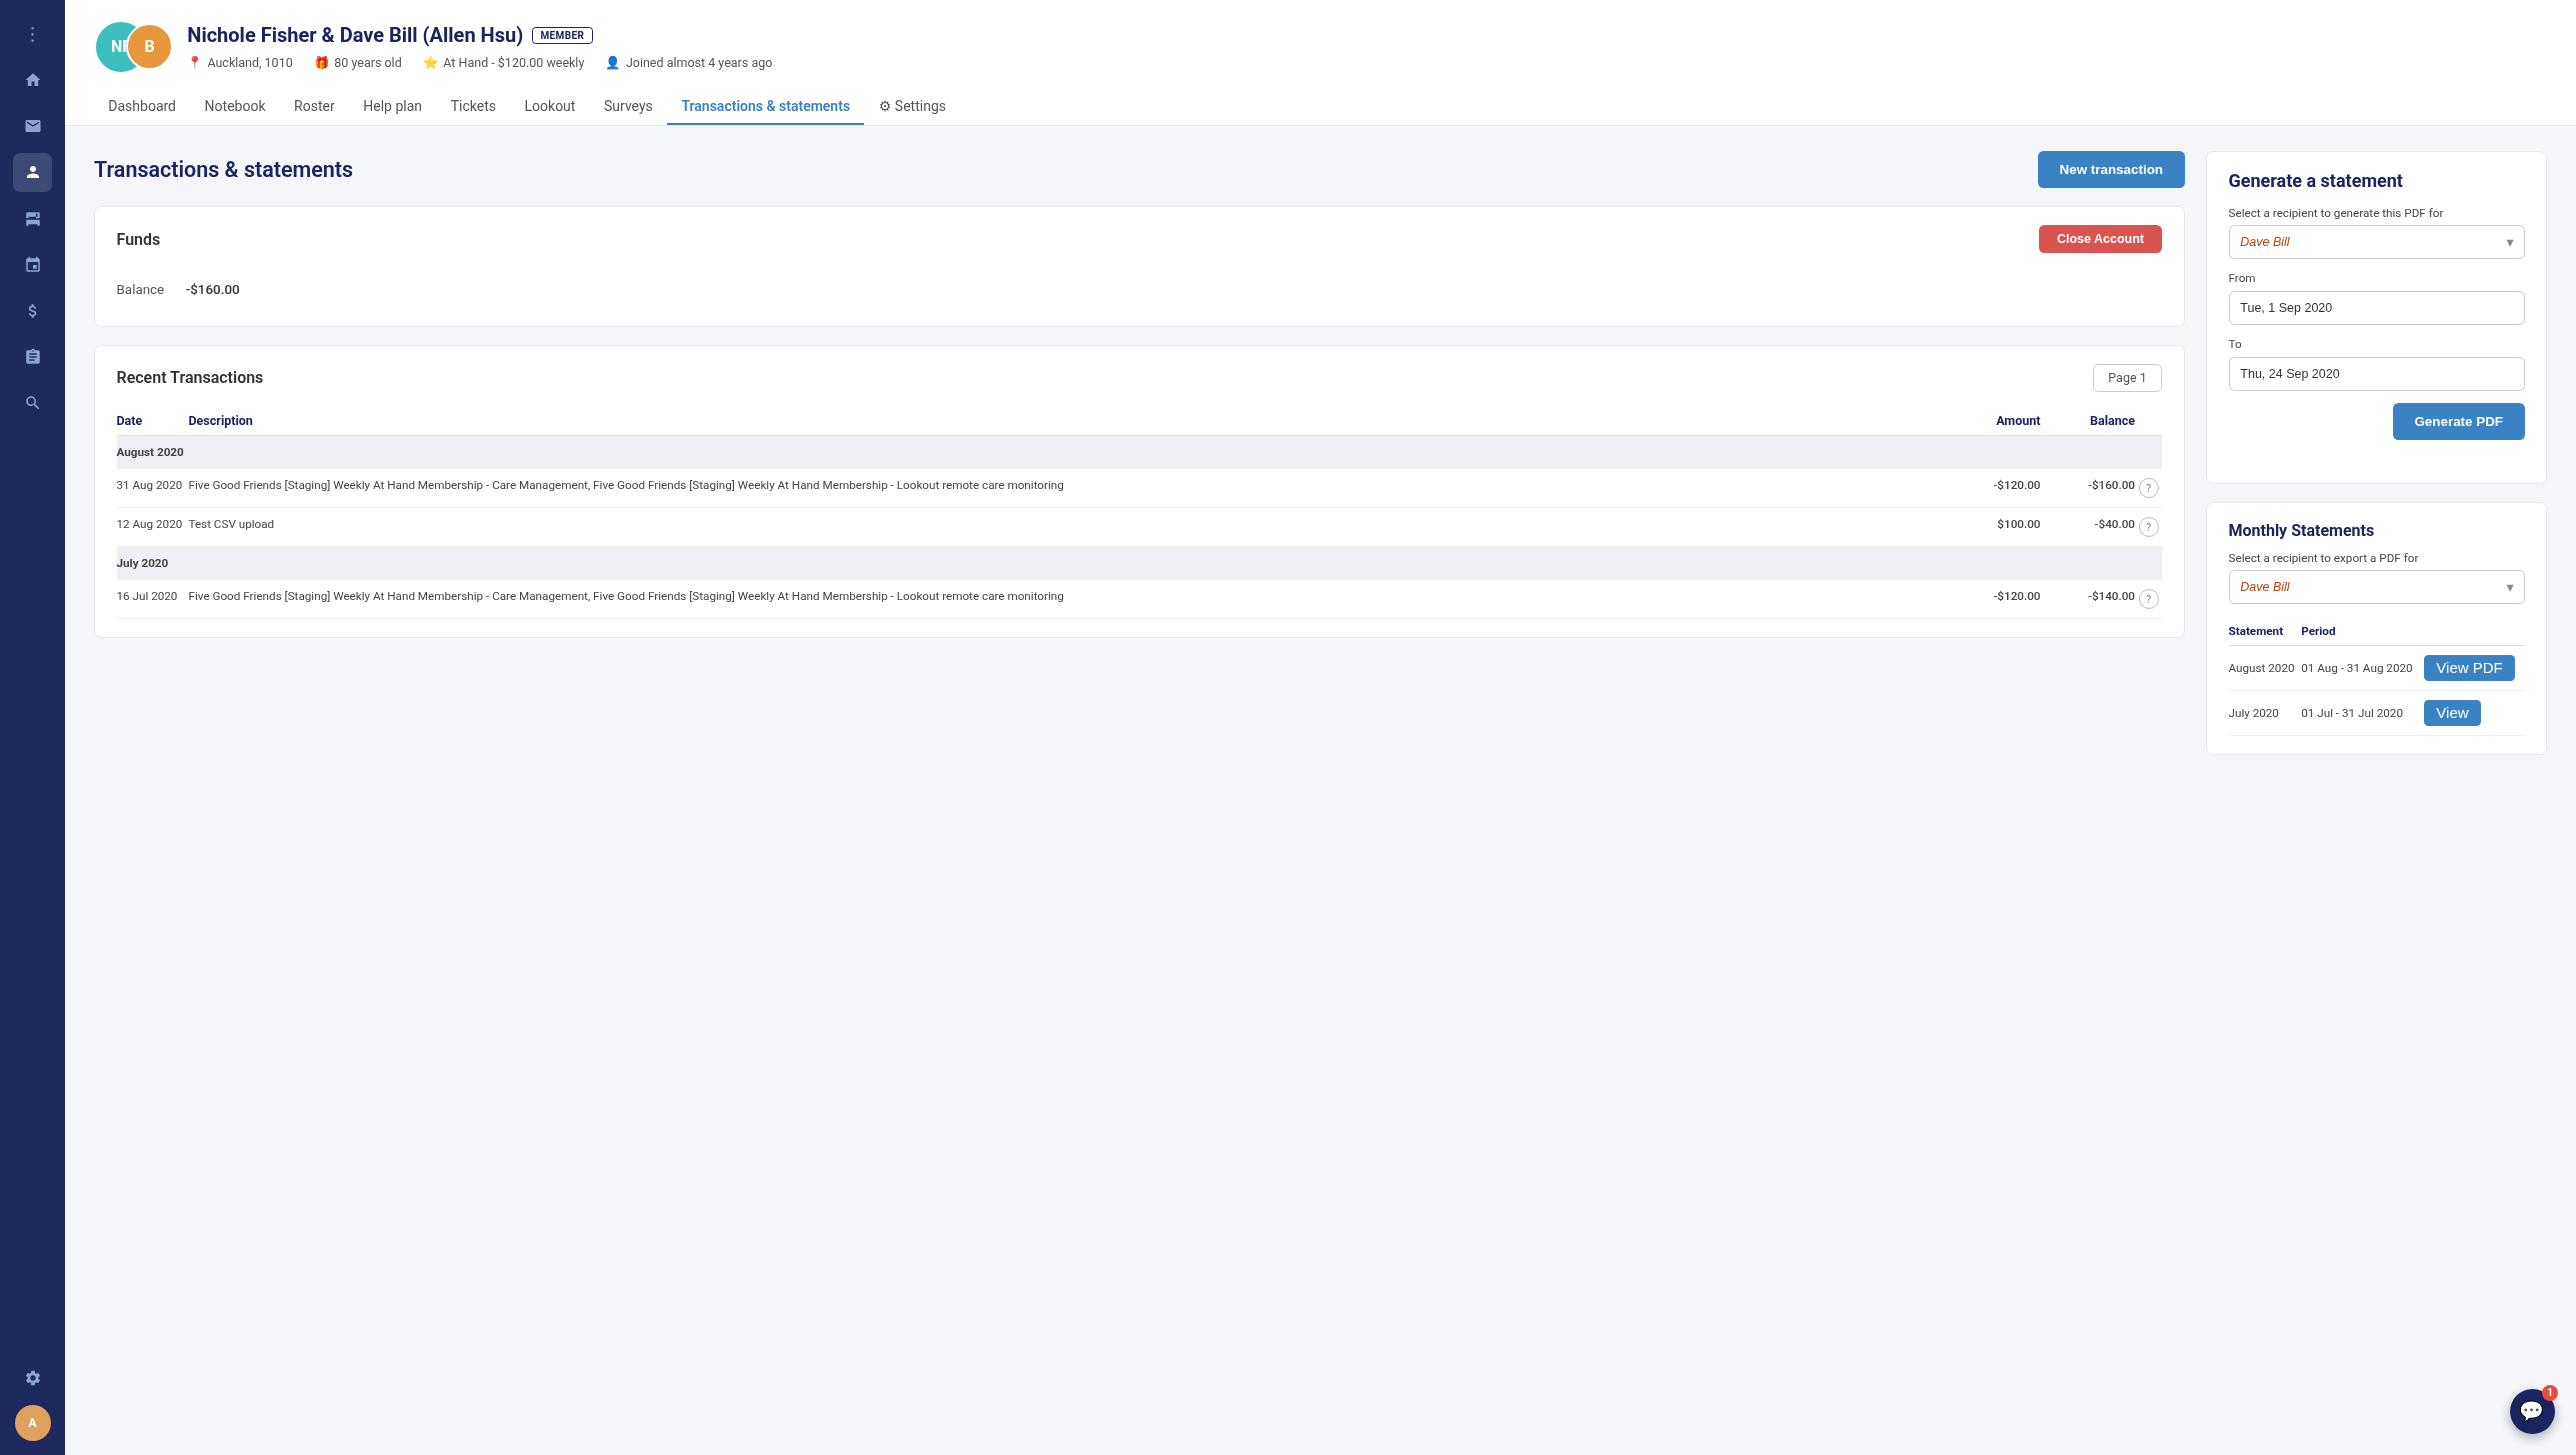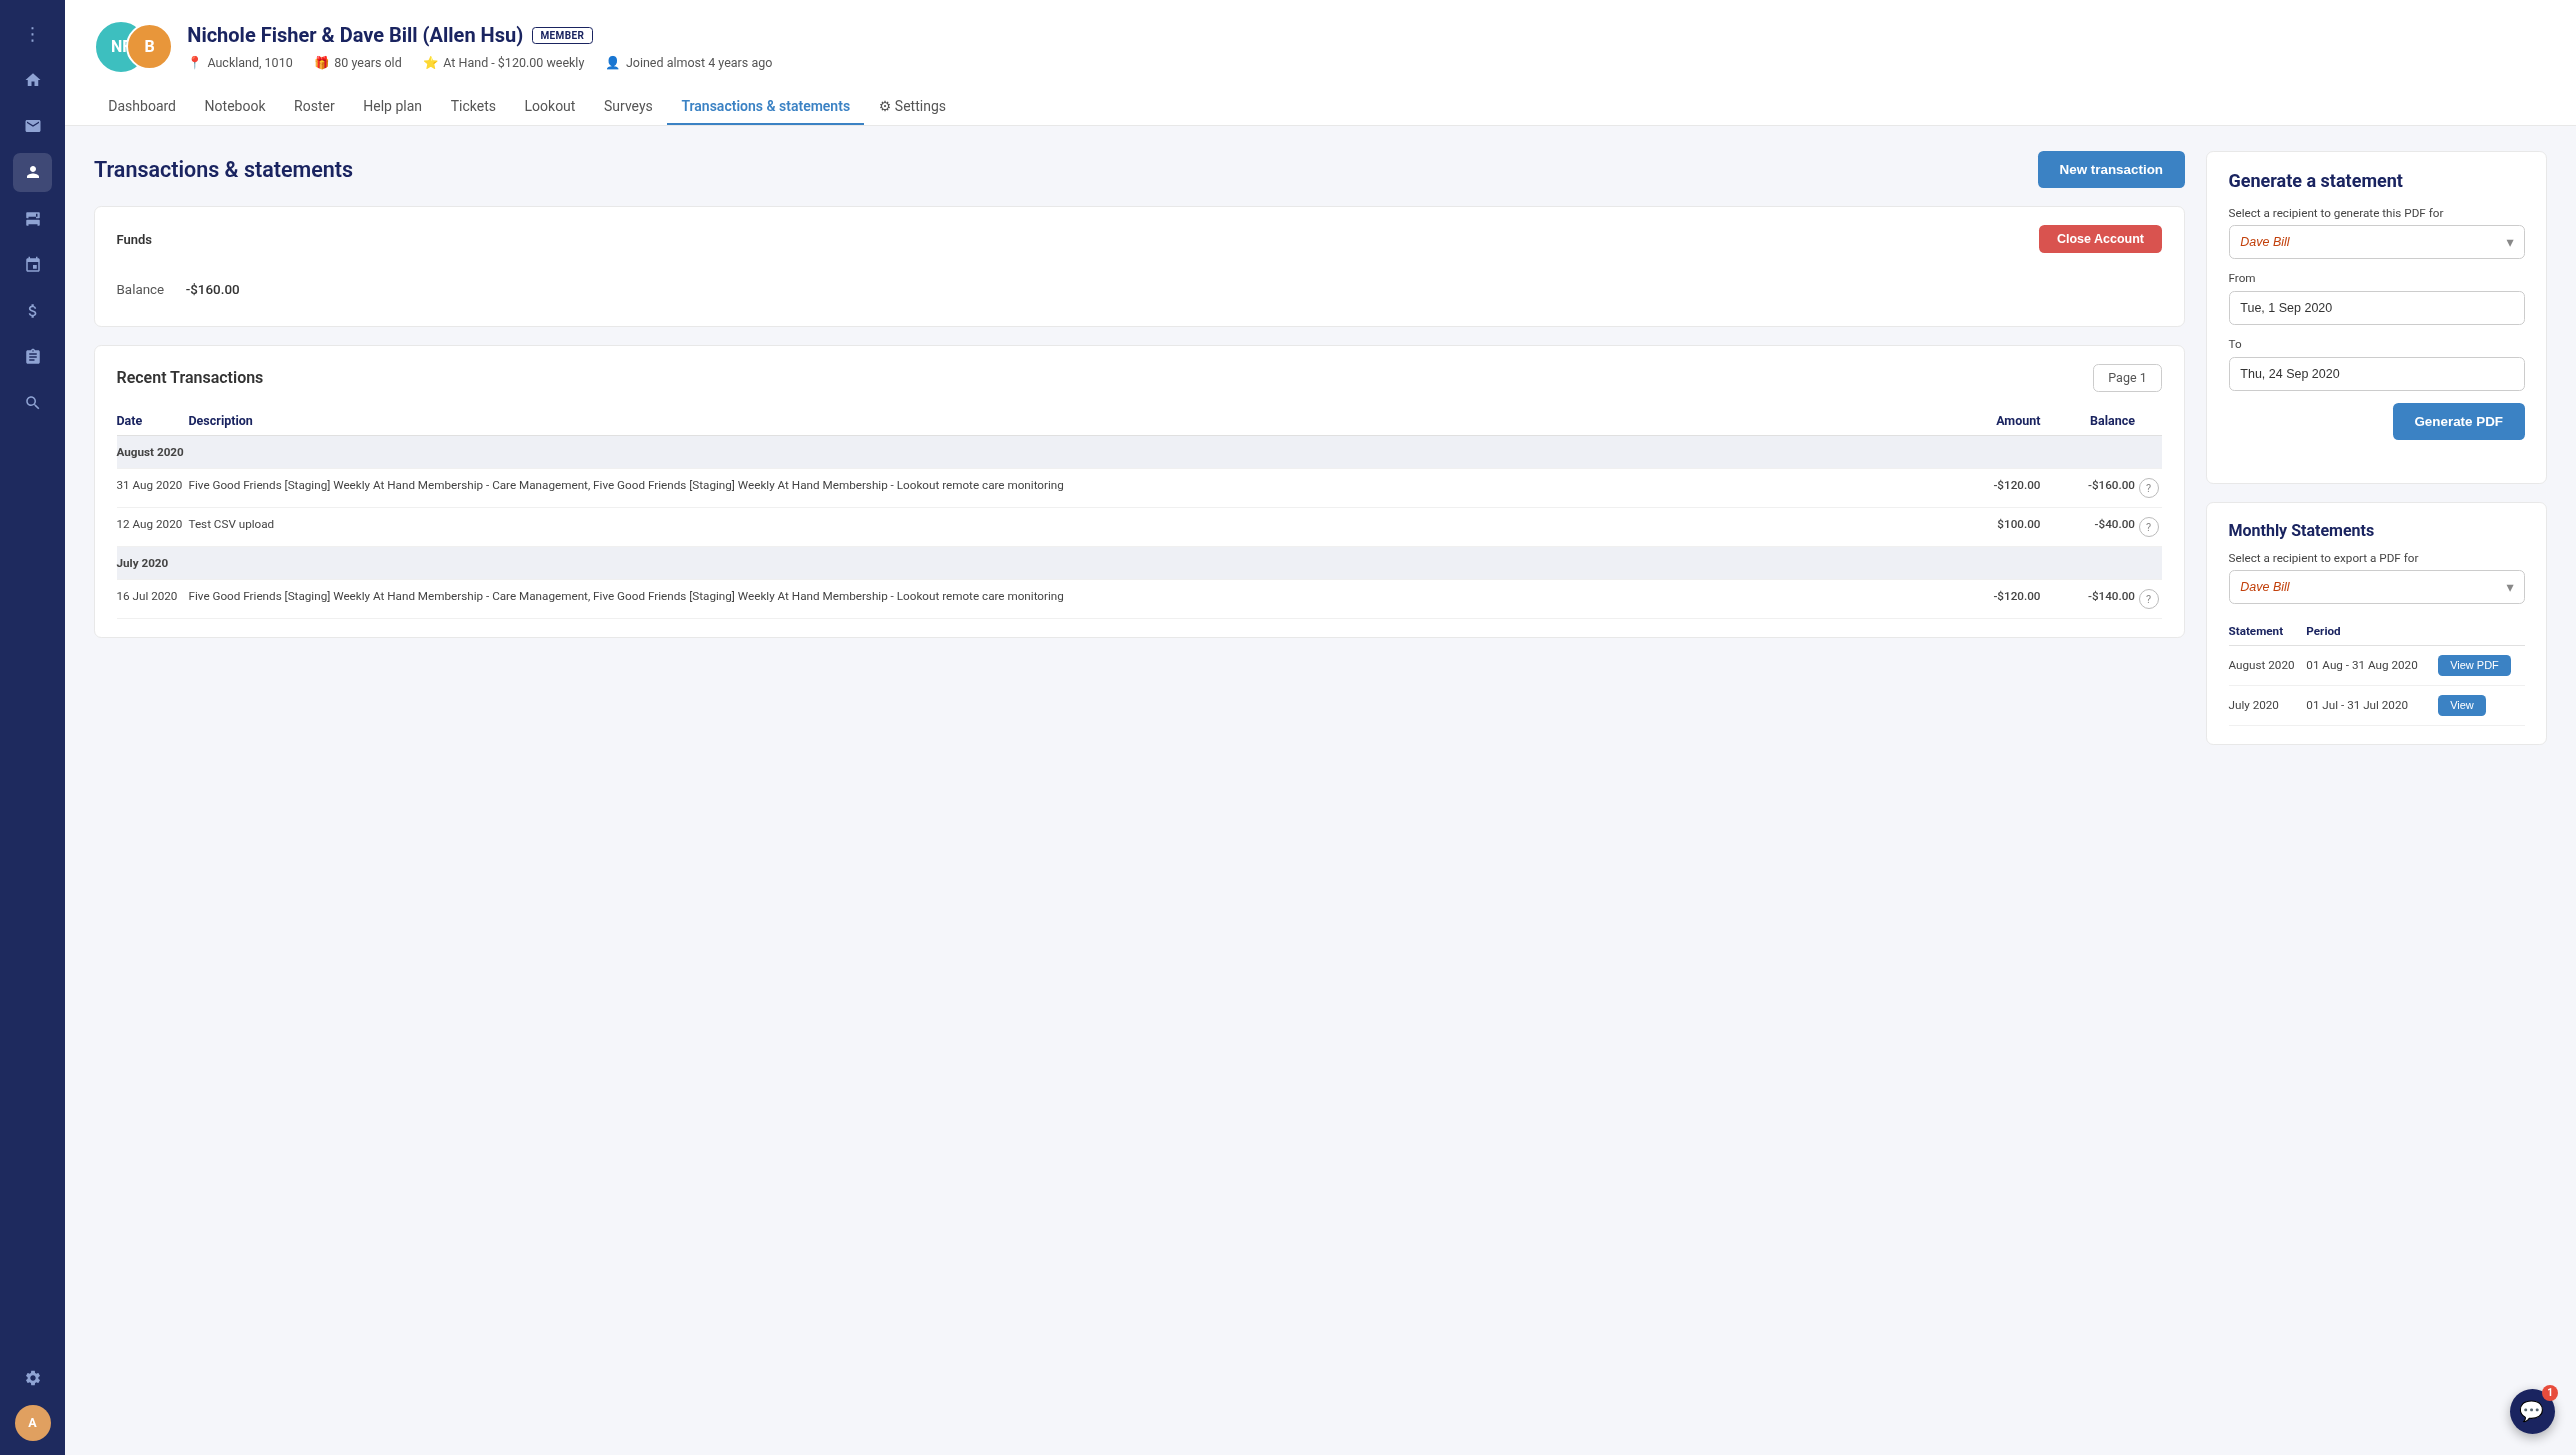--- a/index.html
+++ b/index.html
@@ -177,21 +177,21 @@
       margin-bottom: 18px;
       border: 0.9px solid #e8e8e8;
     }
     .funds-header {
       display: flex;
       justify-content: space-between;
       align-items: center;
       margin-bottom: 18px;
     }
     .funds-title {
-      font-size: 13px;
+      font-size: 16px;
       font-weight: 600;
       color: #333;
     }
     .btn-close-account {
       background: #d9534f;
       color: #fff;
       border: none;
       border-radius: 5.4px;
       padding: 7.2px 18px;
       font-size: 12.5px;
@@ -345,21 +345,21 @@
       font-size: 11.7px;
       color: #444;
       border-bottom: 0.9px solid #f0f0f0;
     }
     .btn-view {
       background: #3b82c4;
       color: #fff;
       border: none;
       border-radius: 4.5px;
       padding: 4.5px 12.5px;
-      font-size: 11px;
+      font-size: 15px;
       cursor: pointer;
     }
 
     
     .chat-btn {
       position: fixed;
       bottom: 21.5px;
       right: 21.5px;
       width: 45px;
       height: 45px;

